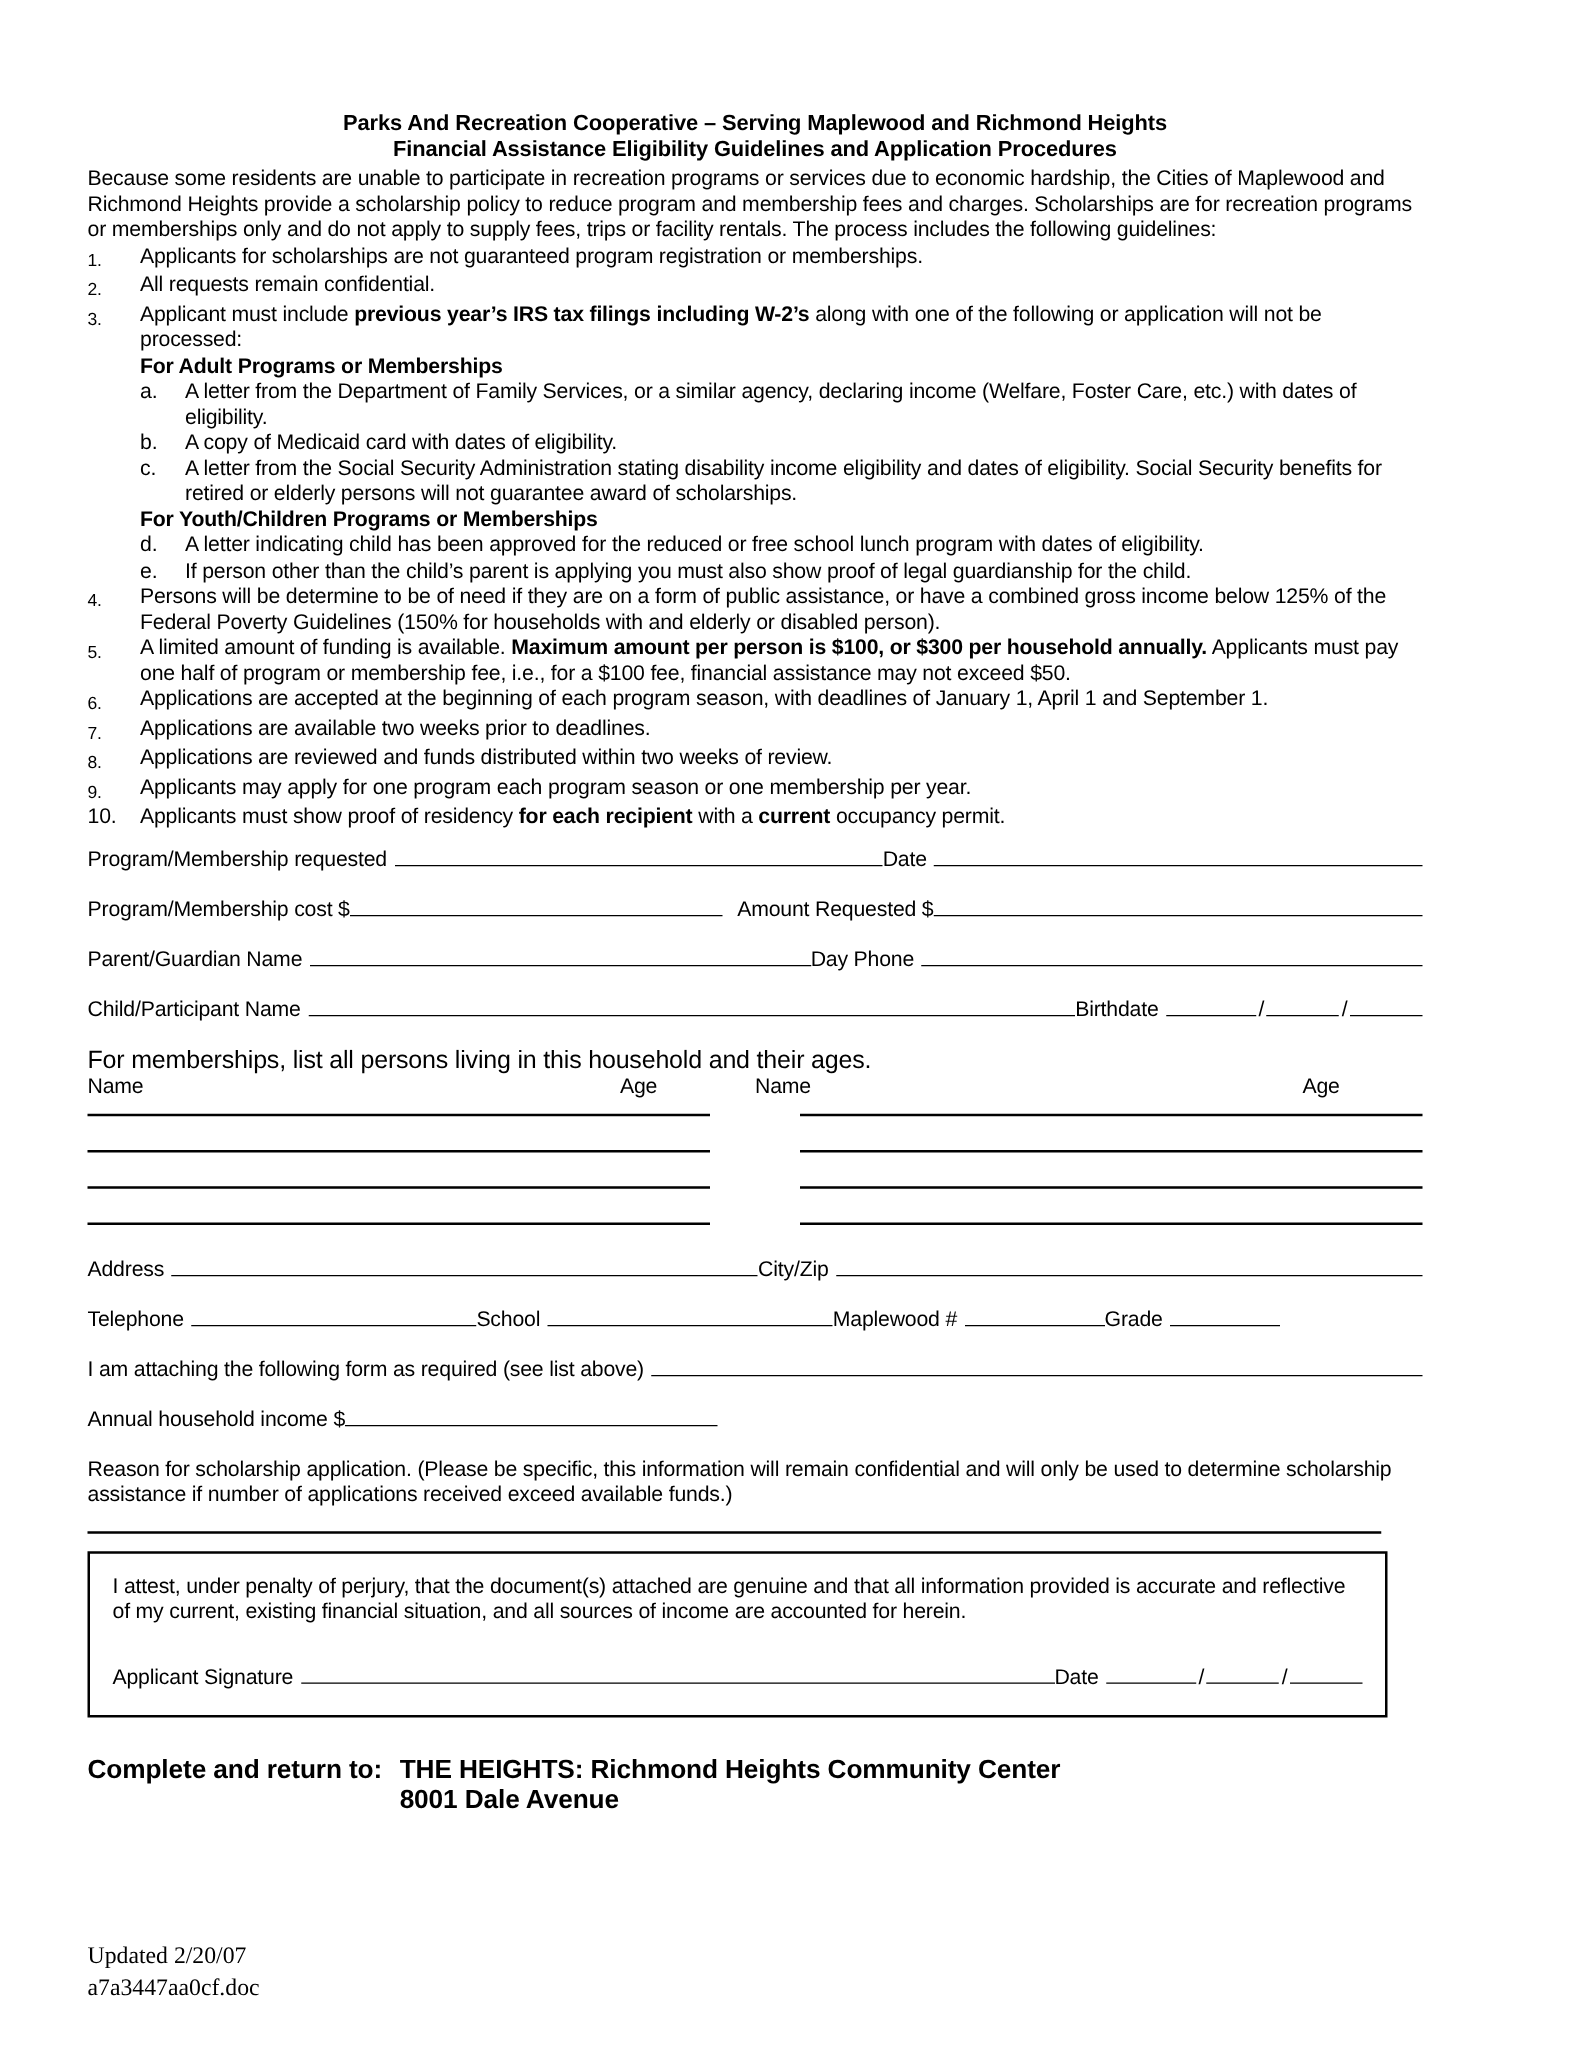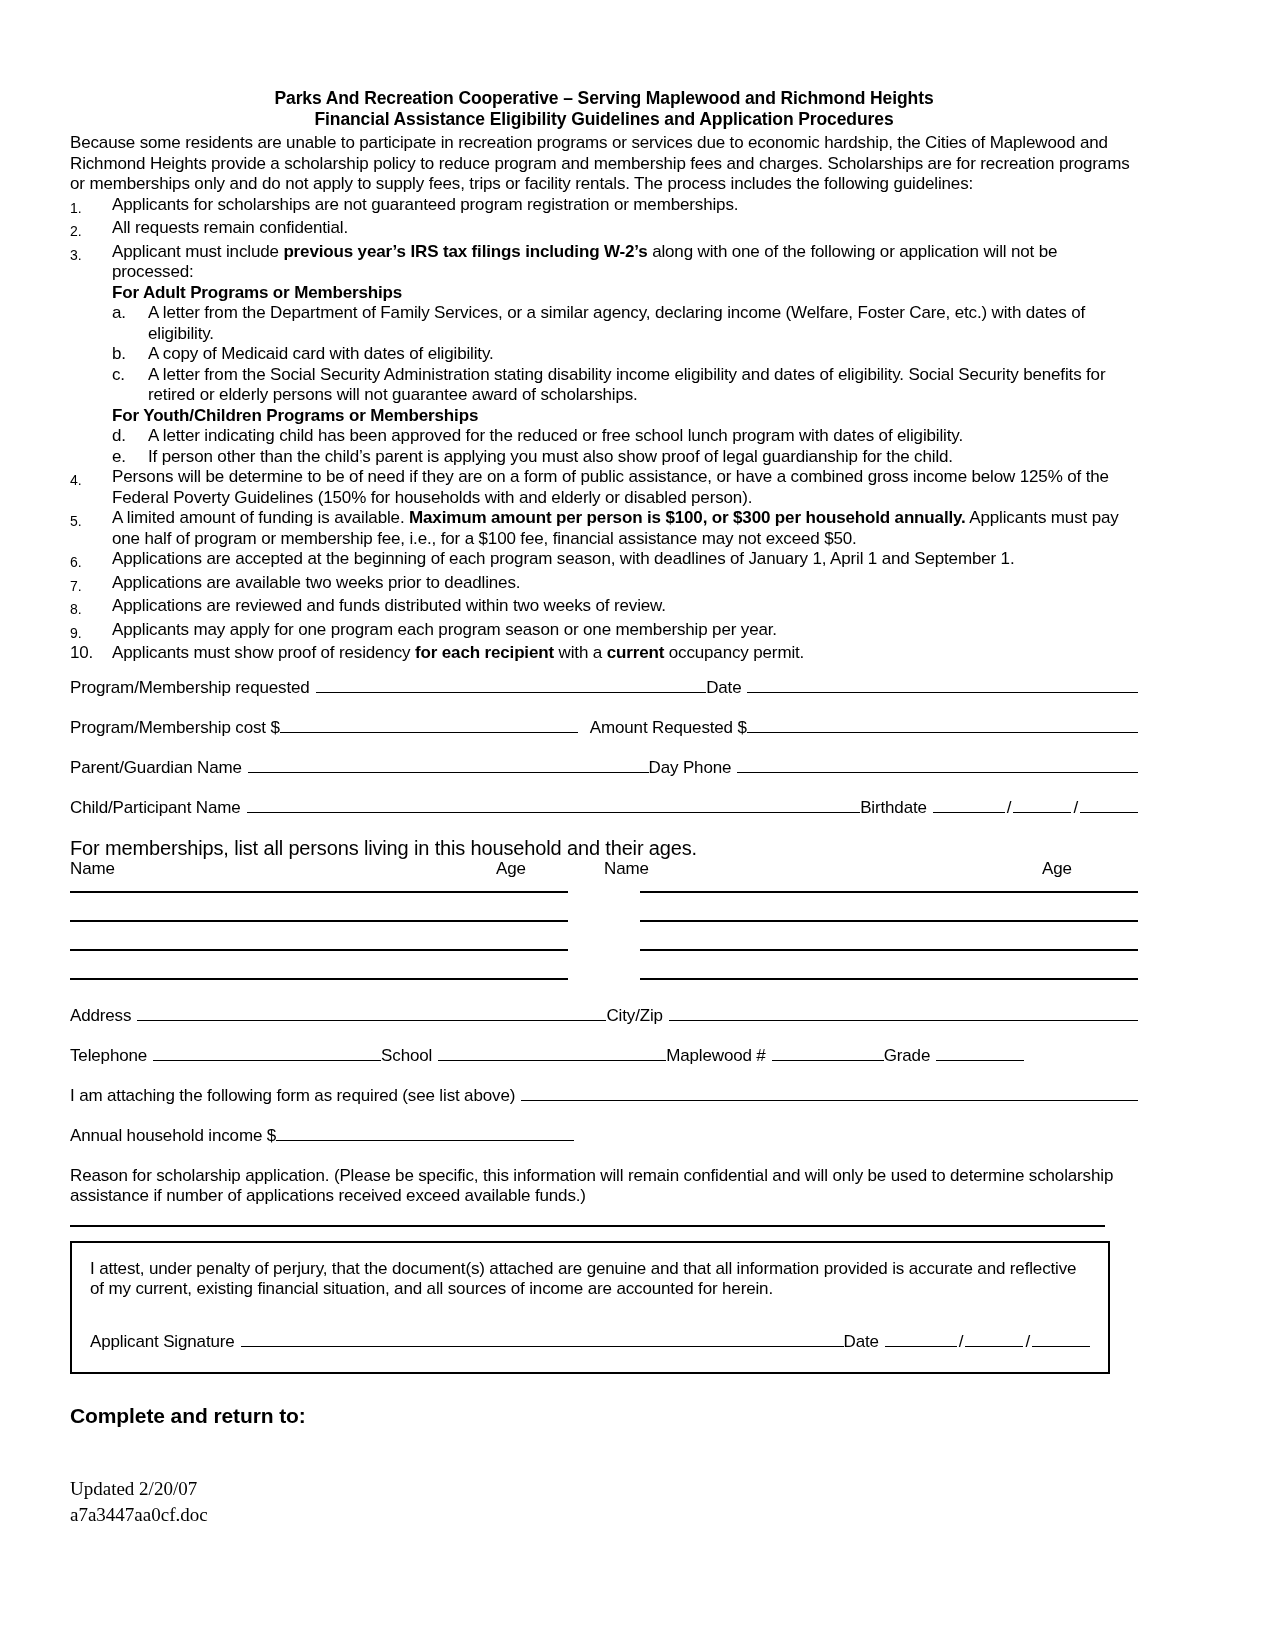--- a/index.html
+++ b/index.html
@@ -176,21 +176,21 @@
     letter-spacing: -0.1px;
     display: flex;
   }
   .returnto .rt-lbl { flex: 0 0 auto; padding-right: 14px; }
   .returnto .rt-val { flex: 1 1 auto; }
 
   
   .footer {
     position: absolute;
     left: 70px;
-    top: 1476px;
+    top: 1552px;
     width: 1070px;
     font-family: "Liberation Serif", serif;
     font-size: 19px;
     line-height: 26px;
   }
   .footer .f-row { display: flex; }
   .footer .f-left { flex: 0 0 580px; }
   .footer .f-right { flex: 1 1 auto; }
   .footer .f-second { }
 </style>
@@ -398,20 +398,24 @@
         <span class="rule w-dt1 sp-l"></span>
         <span class="slash">/</span>
         <span class="rule w-dt2"></span>
         <span class="slash">/</span>
         <span class="rule w-dt3"></span>
       </div>
     </div>
 
     <div class="returnto">
       <span class="rt-lbl">Complete and return to:</span>
+      <span class="rt-val">
+        <span>THE HEIGHTS: Richmond Heights Community Center</span><br>
+        <span>8001 Dale Avenue</span>
+      </span>
     </div>
 
   </div>
 
   <div class="footer">
     <div class="f-row">
       <span class="f-left">Updated 2/20/07</span>
     </div>
     <div class="f-second">a7a3447aa0cf.doc</div>
   </div>

